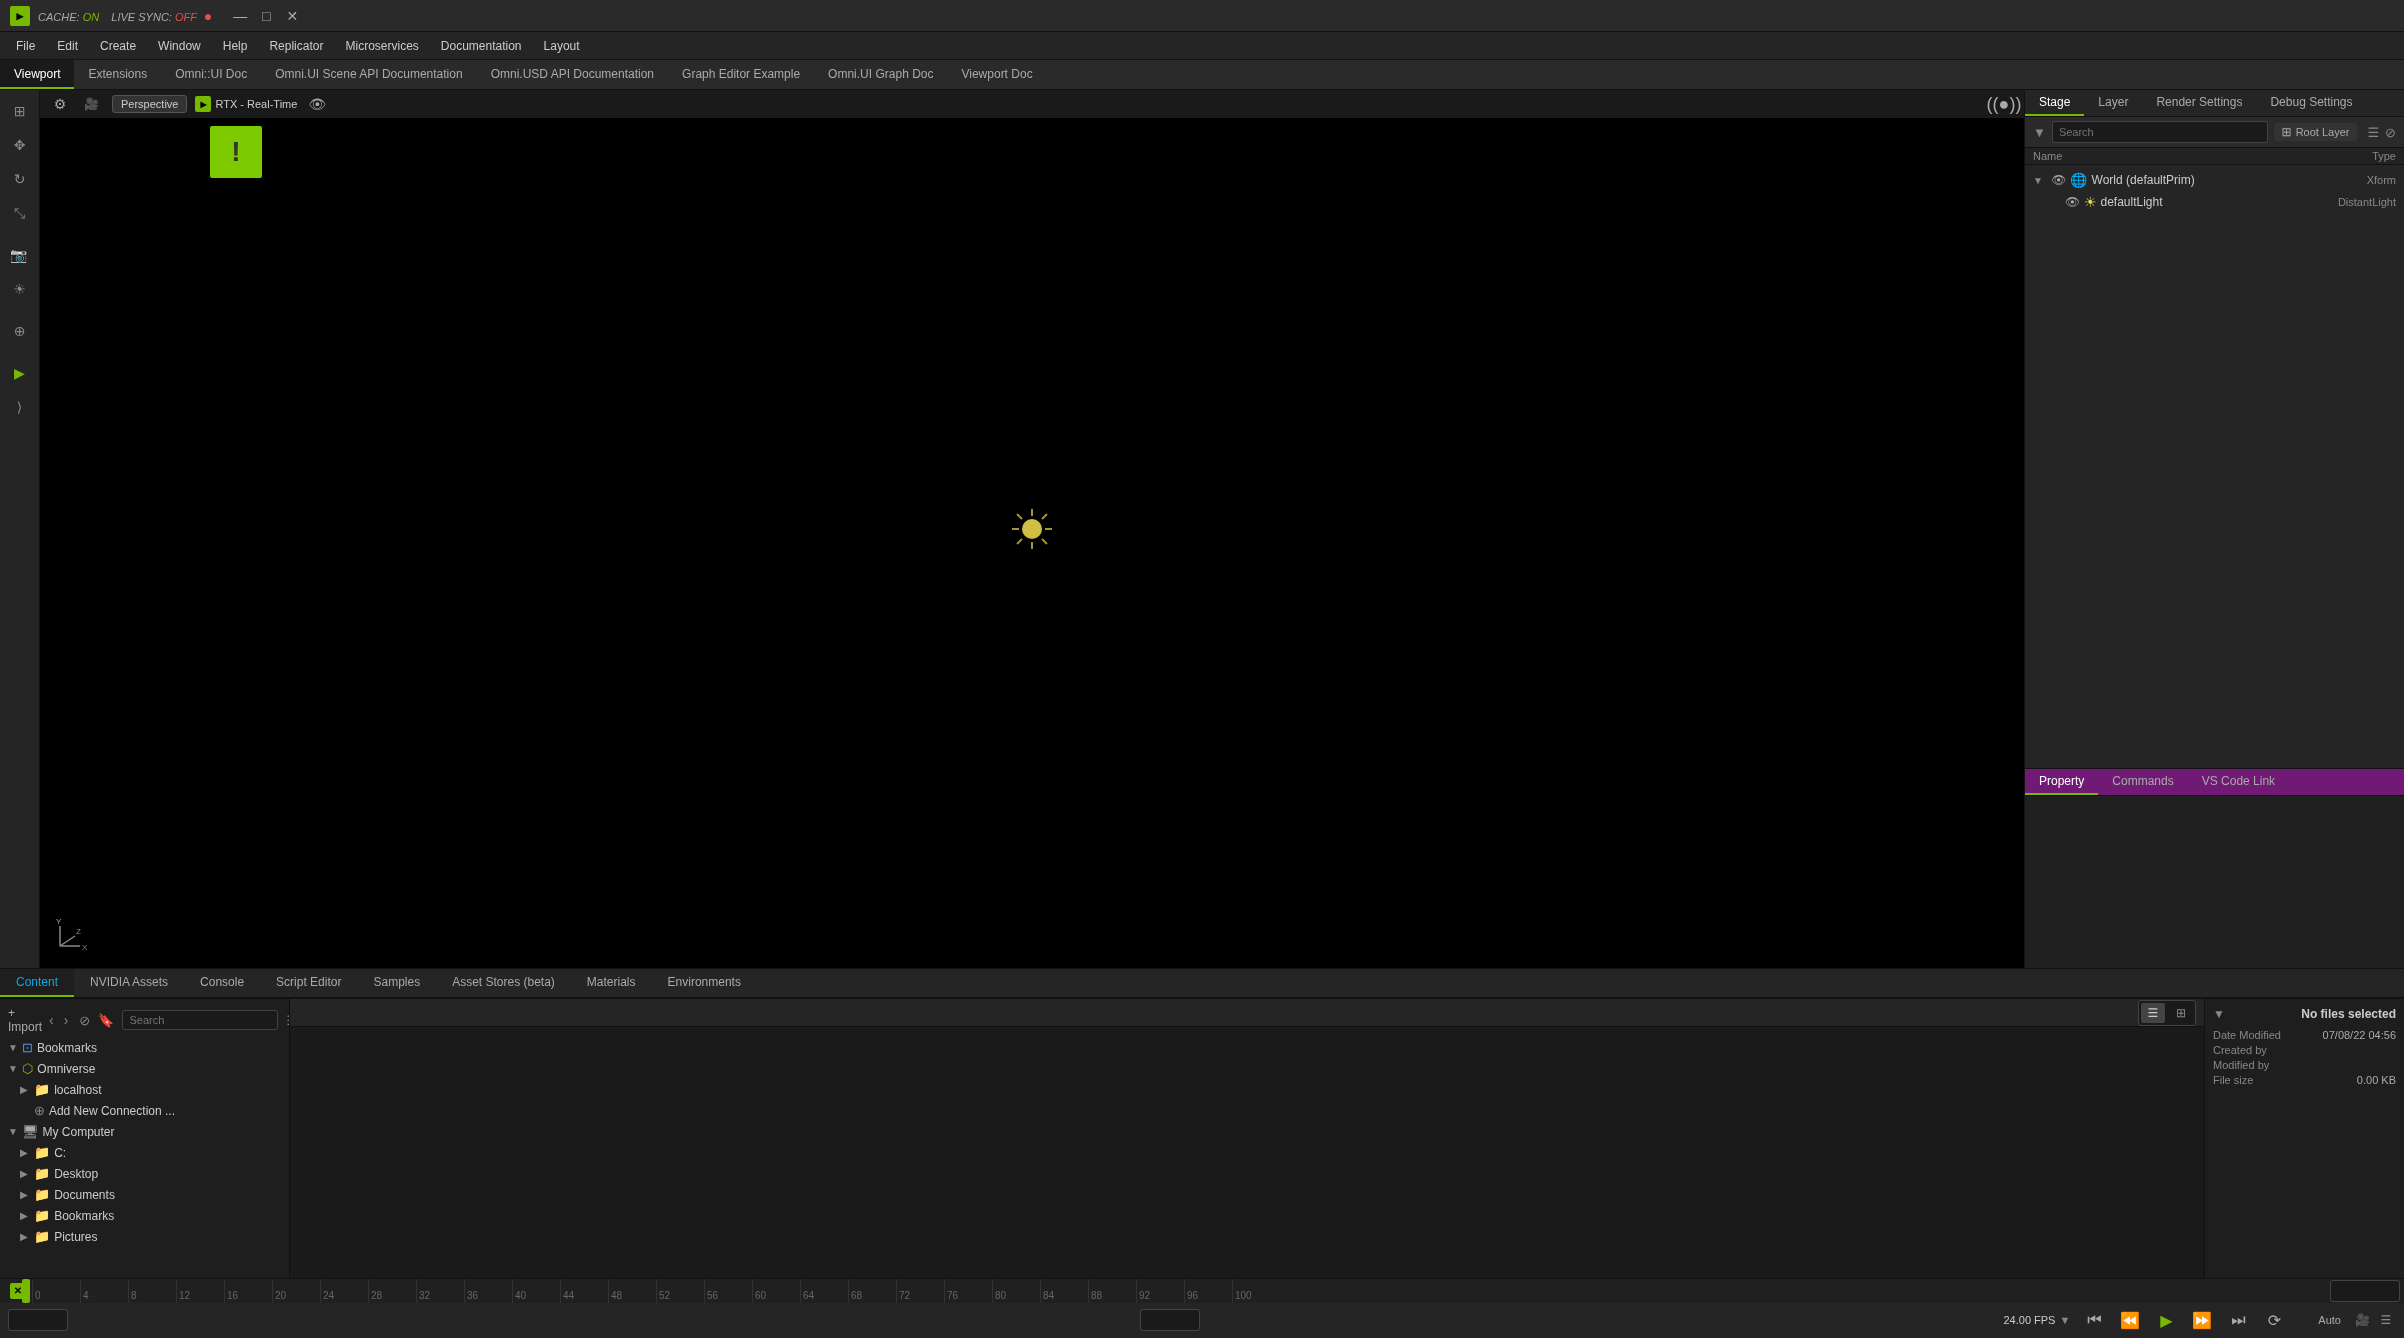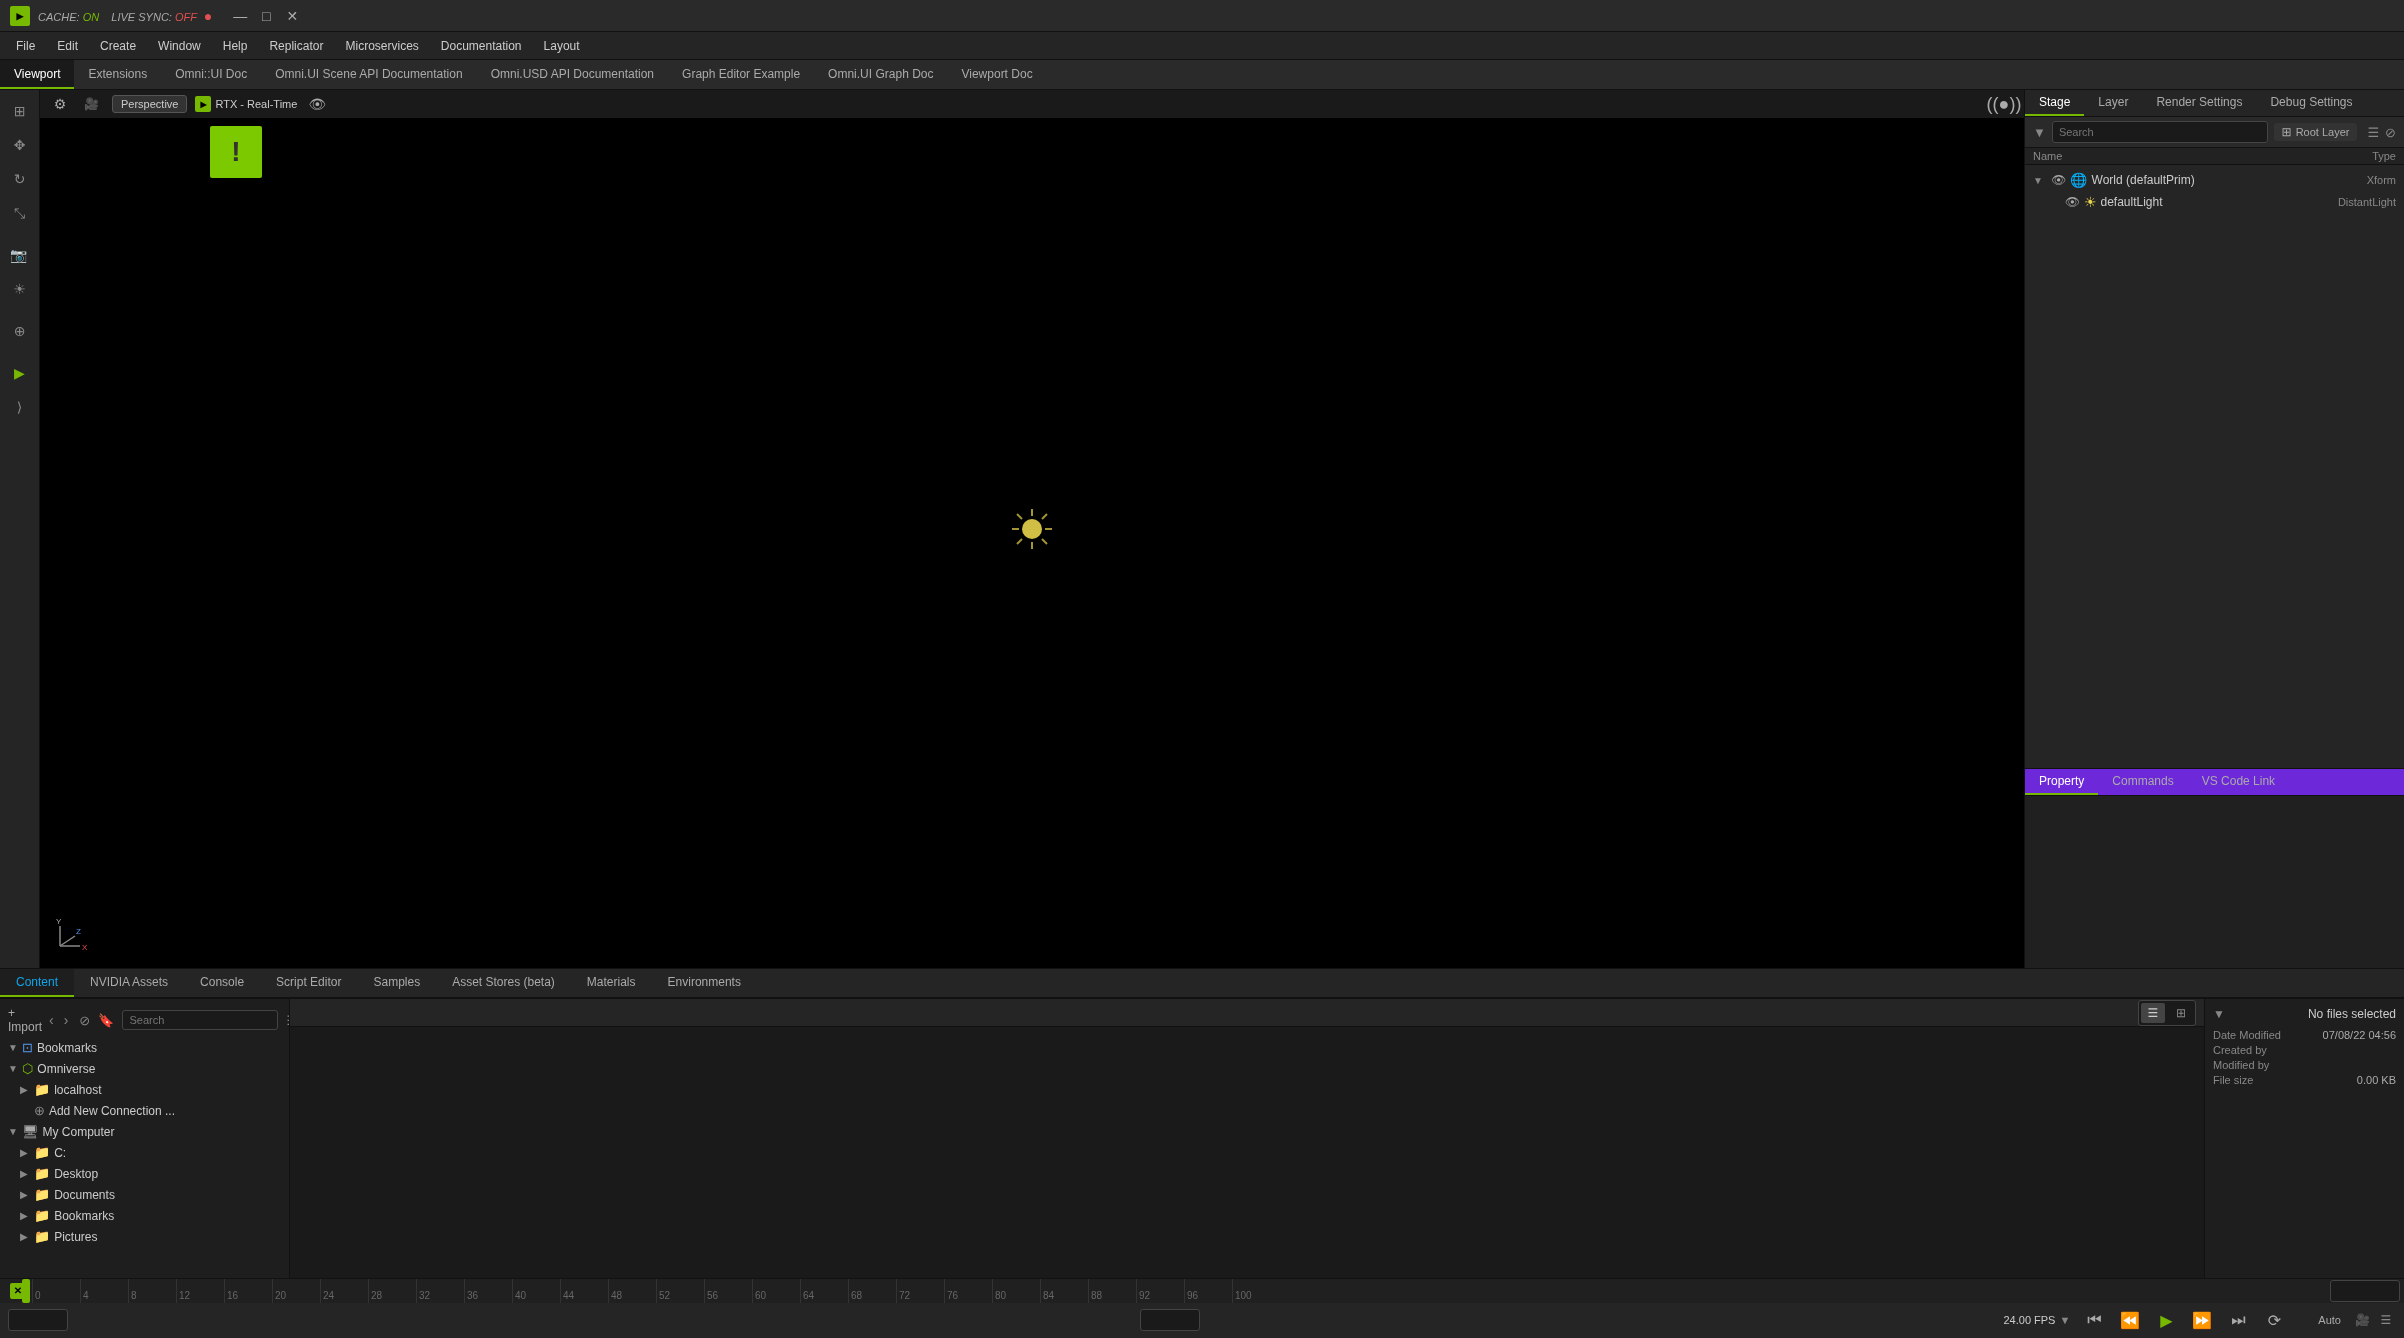--- a/index.html
+++ b/index.html
@@ -256,21 +256,21 @@
     .col-type { width: 100px; text-align: right; }
 
     
     #property-panel {
       height: 200px;
       background: #202020;
       border-top: 1px solid #111;
     }
     .prop-tabs {
       display: flex;
-      background: #6d28d9;
+      background: #701a75;
       border-bottom: 1px solid #111;
     }
     .prop-tab {
       padding: 5px 14px;
       cursor: pointer;
       color: #aaa;
       font-size: 12px;
       border-bottom: 2px solid transparent;
     }
     .prop-tab.active {
@@ -392,21 +392,21 @@
       display: flex;
       align-items: center;
       justify-content: space-between;
       margin-bottom: 8px;
       font-size: 12px;
       color: #aaa;
     }
     .no-files-title {
       color: #ccc;
       font-size: 12px;
-      font-weight: normal;
+      font-weight: bold;
     }
     .file-meta { font-size: 11px; color: #888; margin-bottom: 4px; }
     .file-meta-row { display: flex; justify-content: space-between; margin-bottom: 3px; }
     .meta-key { color: #888; }
     .meta-val { color: #aaa; }
 
     
     #timeline {
       height: 60px;
       background: #252525;

